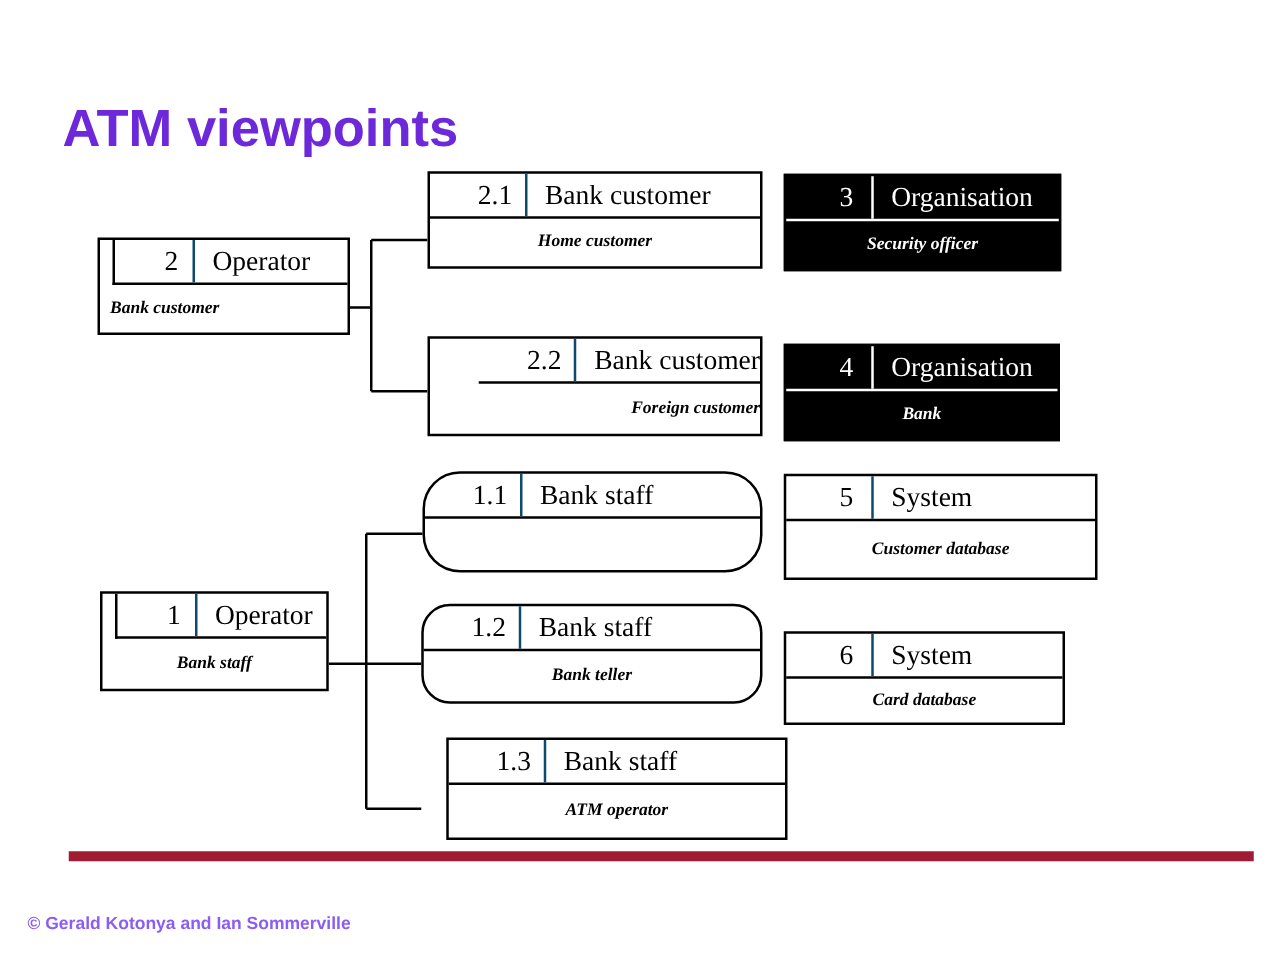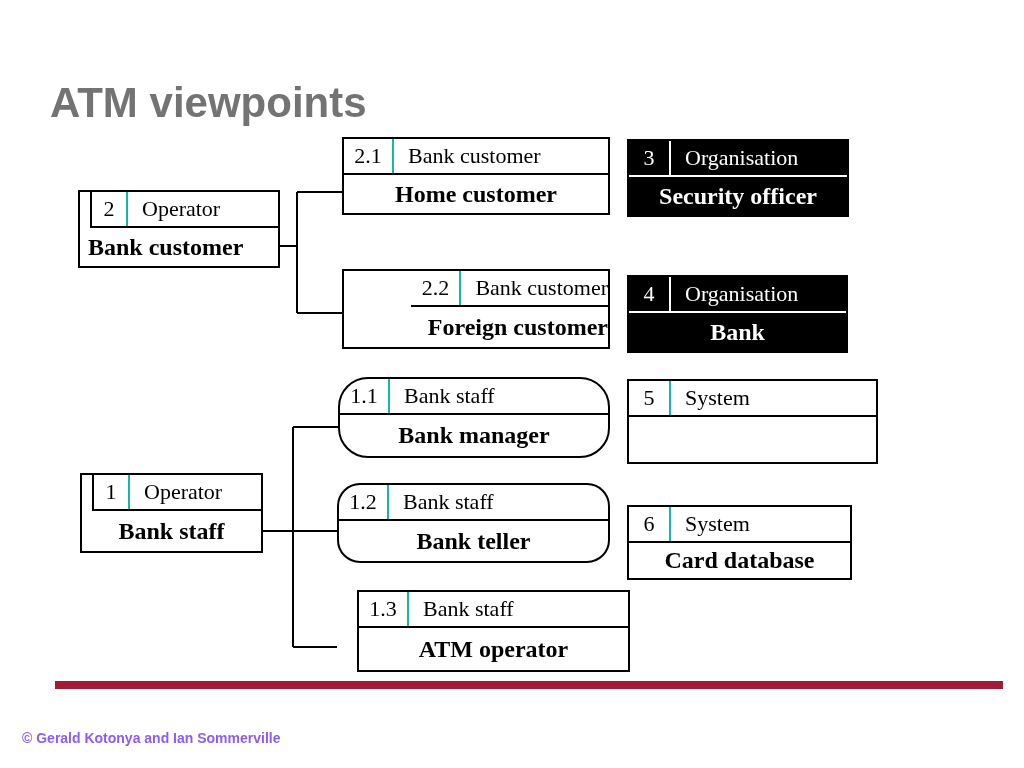--- a/index.html
+++ b/index.html
@@ -3,42 +3,43 @@
 <meta charset="utf-8">
 <style>
   html,body{margin:0;padding:0;}
   body{
     width:1024px;height:768px;position:relative;background:#ffffff;
     font-family:"Liberation Serif", serif;color:#000;overflow:hidden;
   }
   .slide-title{
     position:absolute;left:50px;top:54px;
     font-family:"Liberation Sans", sans-serif;
-    font-size:42px;line-height:1;color:#737373;letter-spacing:0px;
+    font-size:42px;line-height:1;color:#6d28d9;letter-spacing:0px;
   }
   svg.connectors{position:absolute;left:0;top:0;width:1024px;height:768px;}
 
   
   .vbox{
     position:absolute;box-sizing:border-box;border:2px solid #000;background:#fff;
     display:flex;flex-direction:column;
   }
   .vbox .hdr{
     display:flex;align-items:stretch;height:34px;flex:0 0 34px;
     border-bottom:2px solid #000;font-size:22px;
   }
   .vbox .num{
     width:40px;flex:0 0 40px;display:flex;align-items:center;justify-content:center;
-    border-right:2px solid #14b8a6;
+    border-right:2px solid #0c4a6e;
+    margin-left:28px;
   }
   .vbox.wide-num .num{width:48px;flex:0 0 48px;}
   .vbox .cat{display:flex;align-items:center;padding-left:14px;}
   .vbox .body{
     flex:1;display:flex;align-items:center;justify-content:center;
-    font-weight:bold;font-size:24px;
+    font-weight:bold;font-size:14px;font-style:italic;
   }
   .vbox .body.align-left{justify-content:flex-start;padding-left:8px;}
 
   
   .vbox.inset .hdr{margin-left:10px;border-left:2px solid #000;}
   .vbox.inset .num{width:34px;flex:0 0 34px;}
 
   
   .vbox.dark{background:#000;color:#fff;}
   .vbox.dark .hdr{border-bottom-color:#fff;}
@@ -116,28 +117,28 @@
     <div class="cat">Organisation</div>
   </div>
   <div class="body">Bank</div>
 </div>
 
 <div class="vbox wide-num" id="b11">
   <div class="hdr">
     <div class="num">1.1</div>
     <div class="cat">Bank staff</div>
   </div>
-  <div class="body">Bank manager</div>
 </div>
 
 <div class="vbox" id="b5">
   <div class="hdr">
     <div class="num">5</div>
     <div class="cat">System</div>
   </div>
+  <div class="body">Customer database</div>
 </div>
 
 <div class="vbox inset" id="b1">
   <div class="hdr">
     <div class="num">1</div>
     <div class="cat">Operator</div>
   </div>
   <div class="body">Bank staff</div>
 </div>
 

